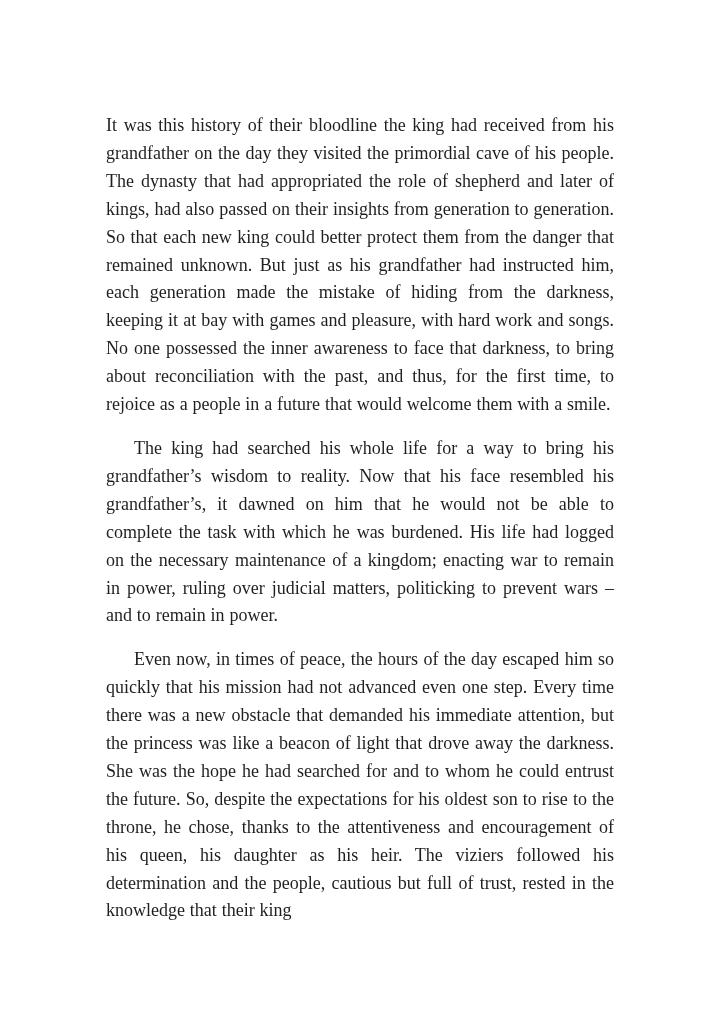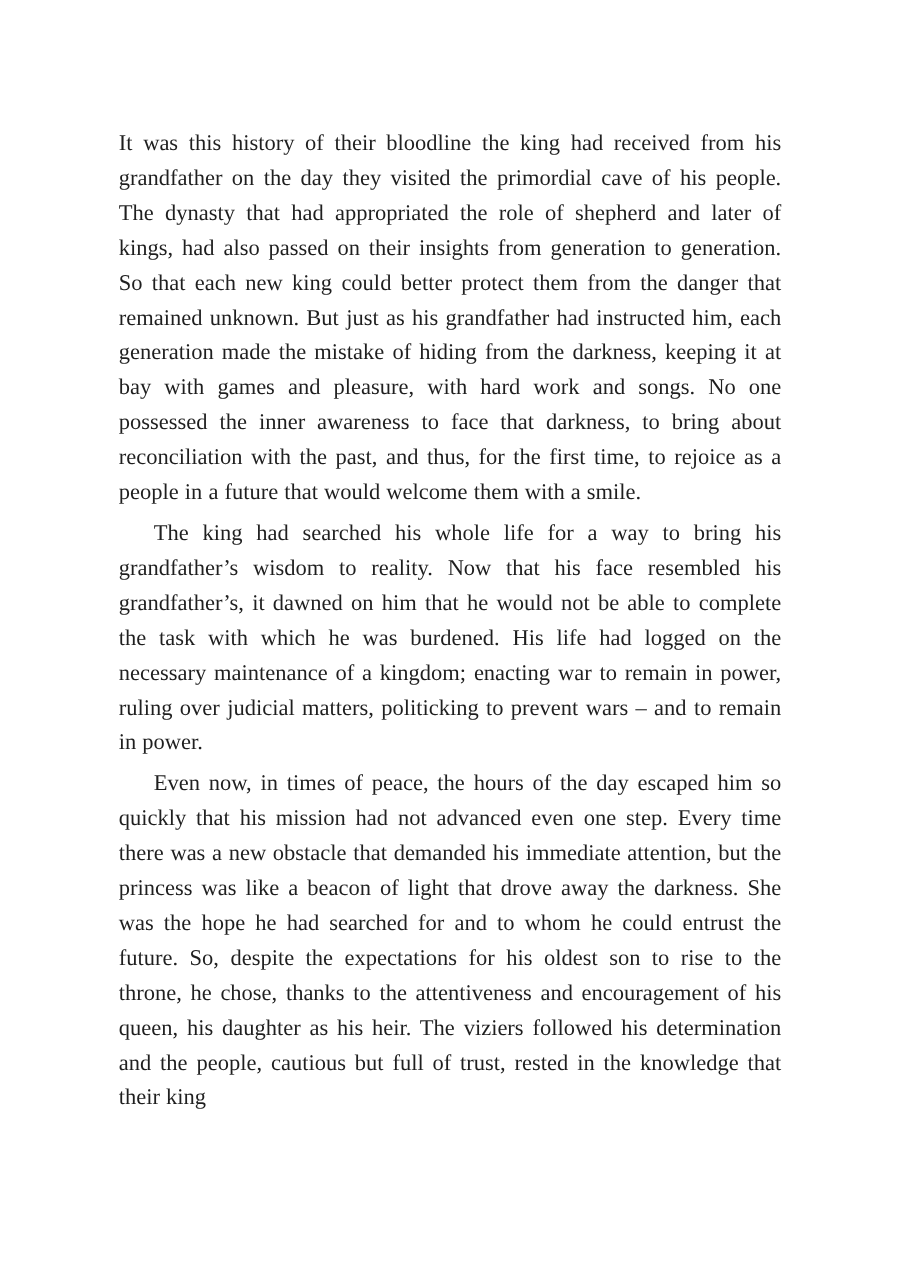--- a/index.html
+++ b/index.html
@@ -25,21 +25,21 @@
     color: #1f1f1f;
     font-size: 18px;
     line-height: 27.9px;
     text-align: justify;
     text-justify: inter-word;
     hyphens: none;
     -webkit-hyphens: none;
     word-spacing: 0.02em;
   }
   .text-column p {
-    margin: 5px;
+    margin: 16px;
     padding: 0;
   }
   .text-column p.indented {
     text-indent: 28px;
   }
 </style>
 </head>
 <body>
 
 <div class="page">

